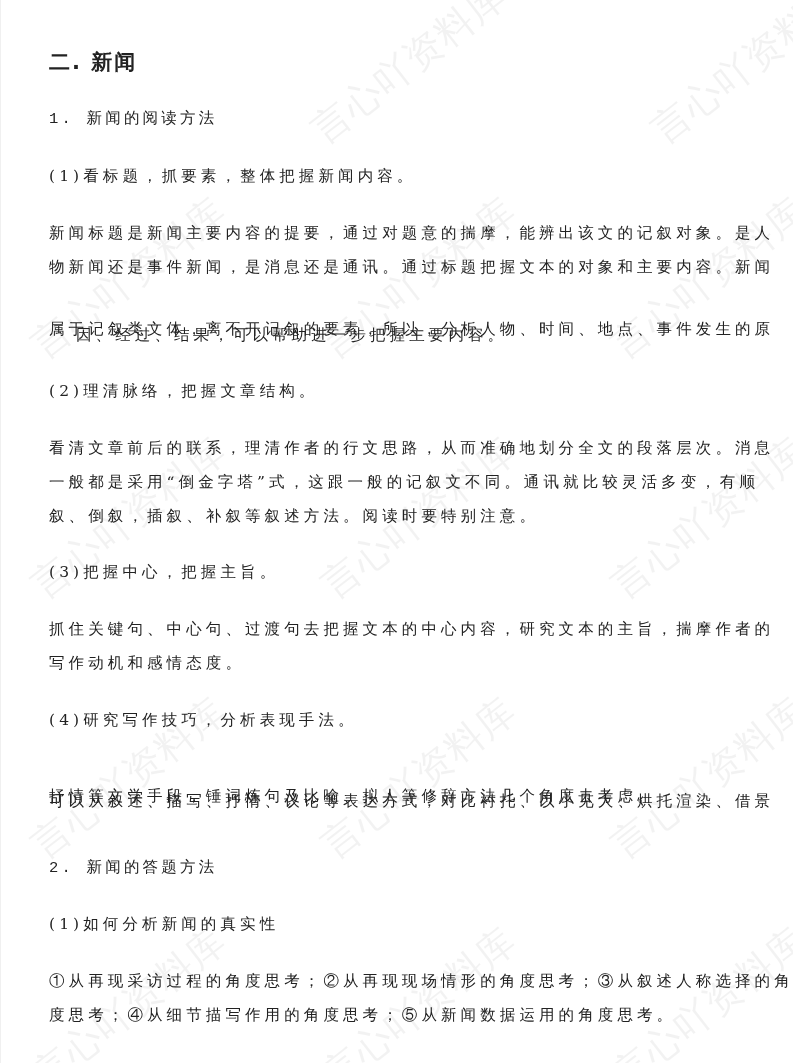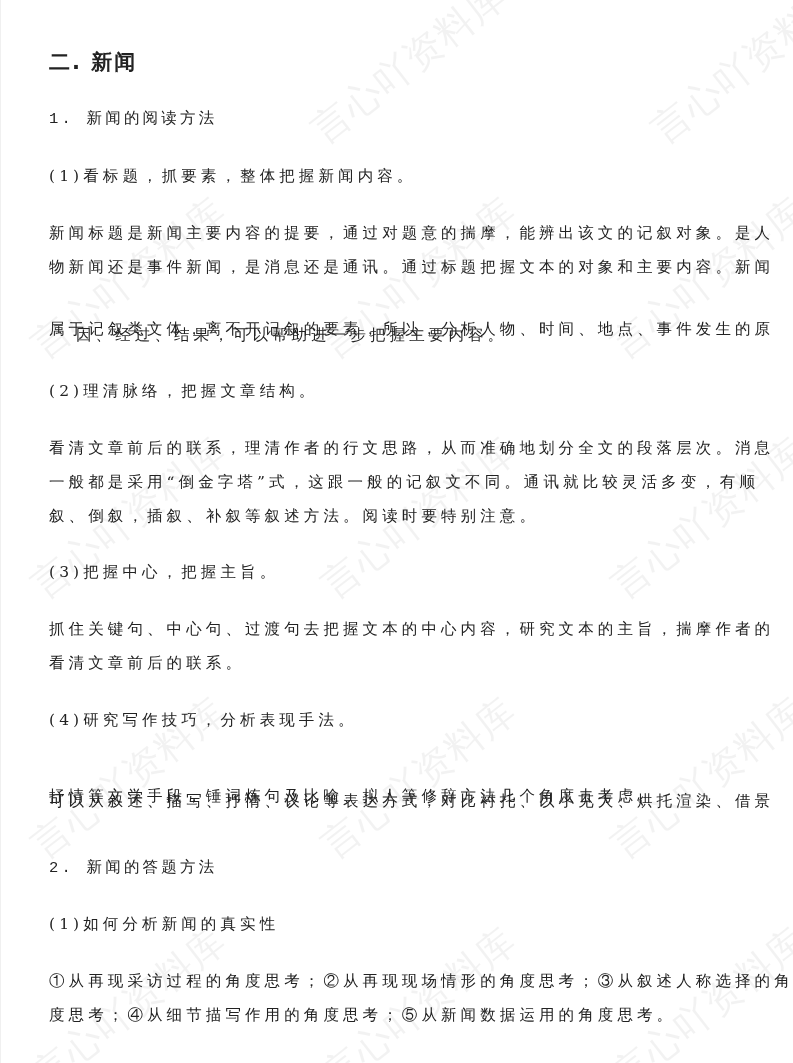--- a/index.html
+++ b/index.html
@@ -111,21 +111,21 @@
     <div class="line" style="top:283px;margin-top:36px;">属于记叙类文体，离不开记叙的要素，所以，分析人物、时间、地点、事件发生的原</div>
     <div class="line" style="top:325px;margin-left:27px;">因、经过、结果，可以帮助进一步把握主要内容。</div>
 
     <div class="line" style="top:381px;">(2)理清脉络，把握文章结构。</div>
     <div class="line" style="top:438px;">看清文章前后的联系，理清作者的行文思路，从而准确地划分全文的段落层次。消息</div>
     <div class="line" style="top:472px;">一般都是采用“倒金字塔”式，这跟一般的记叙文不同。通讯就比较灵活多变，有顺</div>
     <div class="line" style="top:506px;">叙、倒叙，插叙、补叙等叙述方法。阅读时要特别注意。</div>
 
     <div class="line" style="top:562px;">(3)把握中心，把握主旨。</div>
     <div class="line" style="top:619px;">抓住关键句、中心句、过渡句去把握文本的中心内容，研究文本的主旨，揣摩作者的</div>
-    <div class="line" style="top:653px;">看清文章前后的联系。</div>
+    <div class="line" style="top:653px;">写作动机和感情态度。</div>
 
     <div class="line" style="top:710px;">(4)研究写作技巧，分析表现手法。</div>
     <div class="line" style="top:767px;margin-top:24px;">可以从叙述、描写、抒情、议论等表达方式，对比衬托、以小见大、烘托渲染、借景</div>
     <div class="line" style="top:786px;">抒情等文学手段，锤词炼句及比喻、拟人等修辞方法几个角度去考虑。</div>
 
     <div class="line h-sub" style="top:858px;">2. 新闻的答题方法</div>
 
     <div class="line" style="top:914px;">(1)如何分析新闻的真实性</div>
     <div class="line" style="top:971px;">①从再现采访过程的角度思考；②从再现现场情形的角度思考；③从叙述人称选择的角</div>
     <div class="line" style="top:1005px;">度思考；④从细节描写作用的角度思考；⑤从新闻数据运用的角度思考。</div>

